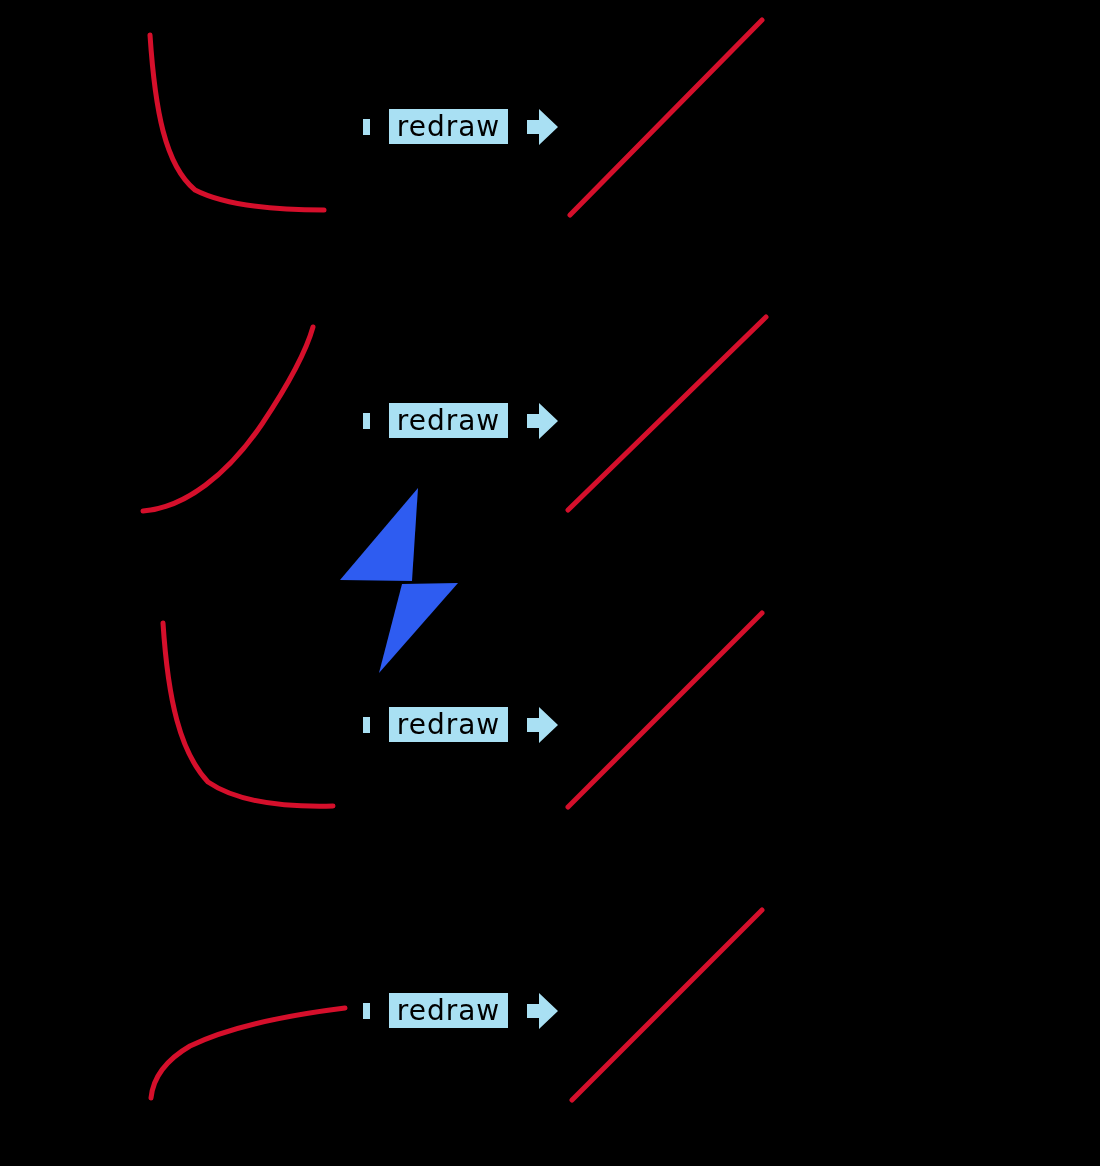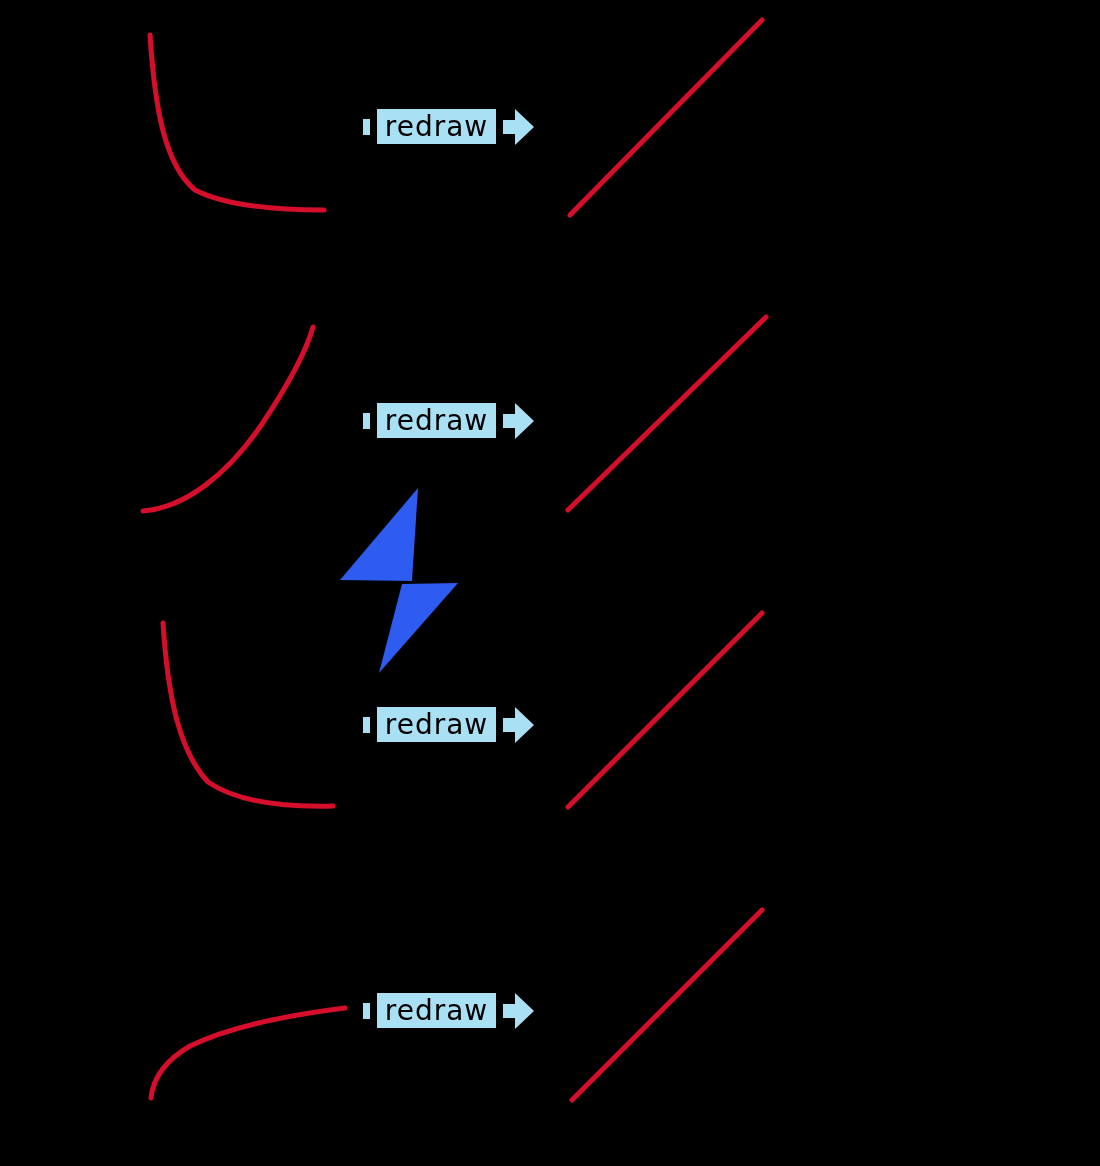--- a/index.html
+++ b/index.html
@@ -28,21 +28,21 @@
     stroke-linejoin: round;
   }
   .bolt {
     fill: #2e5cf1;
     stroke: none;
   }
   .redraw-group {
     position: absolute;
     display: flex;
     align-items: center;
-    gap: 4px;
+    gap: 16px;
     height: 41px;
   }
   .arrow-tail {
     display: block;
     width: 7px;
     height: 16px;
     background: #a9e0f3;
     flex: 0 0 auto;
   }
   .redraw-box {

